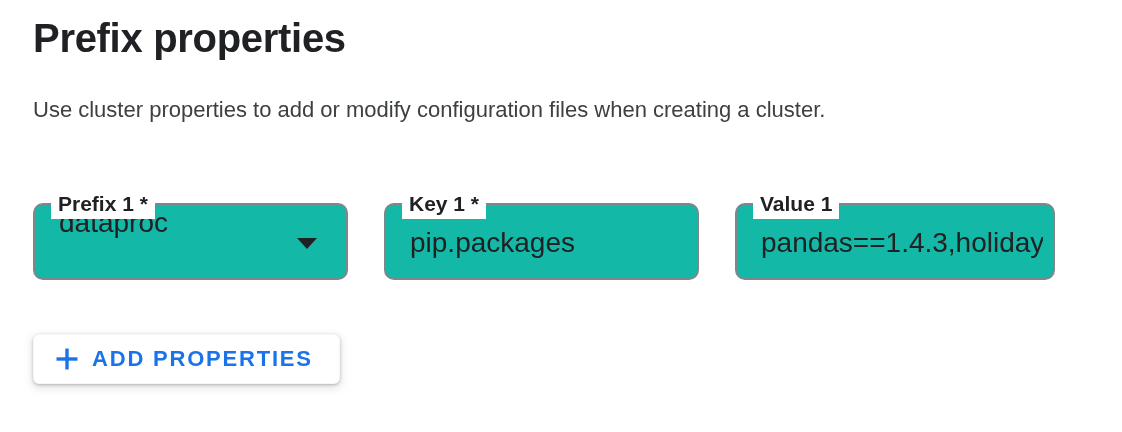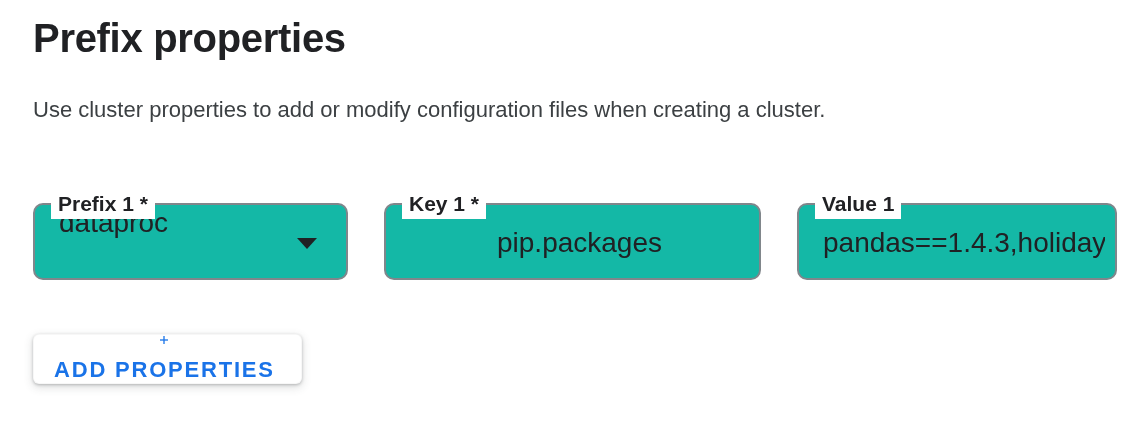--- a/index.html
+++ b/index.html
@@ -34,36 +34,35 @@
     position:absolute;left:33px;top:203px;
     display:flex;gap:36px;
   }
   .field{
     position:relative;height:77px;
     border:2px solid var(--border-gray);
     border-radius:10px;
     background:#14b8a6;
   }
   .field.w-prefix{width:315px;}
-  .field.w-key{width:377px;}
+  .field.w-key{width:315px;}
   .field.w-value{width:320px;}
   .field-label{
     position:absolute;top:-16px;left:16px;
     background:#fff;padding:0 7px;
     font-size:21px;font-weight:bold;line-height:30px;
     color:var(--text-primary);
     white-space:nowrap;
   }
   .field-input{
     width:100%;height:100%;
     border:none;outline:none;background:transparent;
     font-family:inherit;font-size:28px;color:var(--text-primary);
     padding:2px 10px 0 24px;
     border-radius:10px;
-    text-align:center;
   }
   .select-box{
     width:100%;height:100%;
     display:flex;align-items:flex-start;
     padding:2px 28px 8px 24px;
     cursor:pointer;border-radius:10px;
   }
   .select-value{
     font-size:28px;color:var(--text-primary);
   }
@@ -80,21 +79,20 @@
   .add-btn{
     position:absolute;left:33px;top:334px;
     height:50px;padding:0 26px 0 20px;
     display:flex;align-items:center;gap:12px;
     background:#ffffff;
     border:1px solid rgba(0,0,0,0.03);
     border-radius:6px;
     box-shadow:0 1px 3px rgba(60,64,67,0.3),0 3px 8px 1px rgba(60,64,67,0.15);
     cursor:pointer;
     font-family:inherit;
-    flex-direction:column;
   }
   .add-btn-label{
     font-size:22px;font-weight:bold;letter-spacing:1.8px;
     color:var(--accent-blue);
     white-space:nowrap;
   }
   .plus-icon{display:block;}
 </style>
 </head>
 <body>

